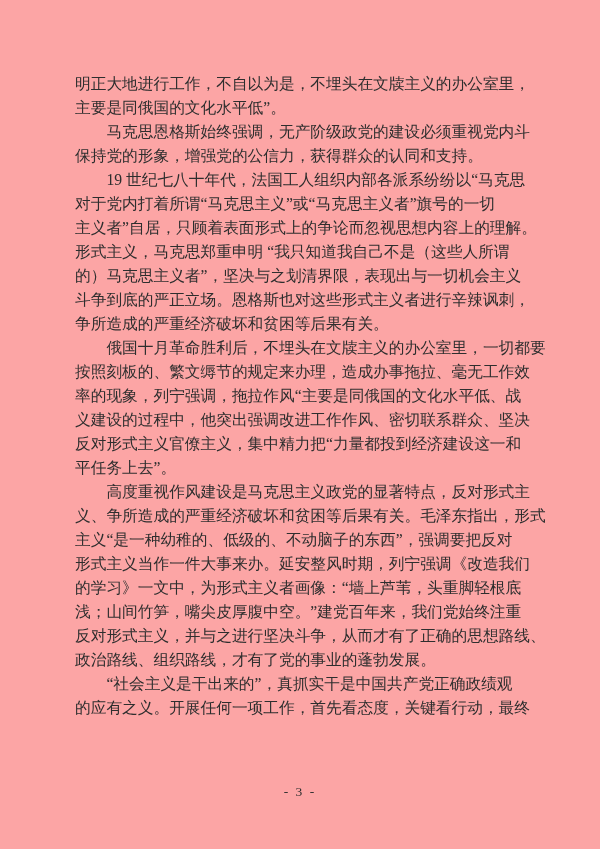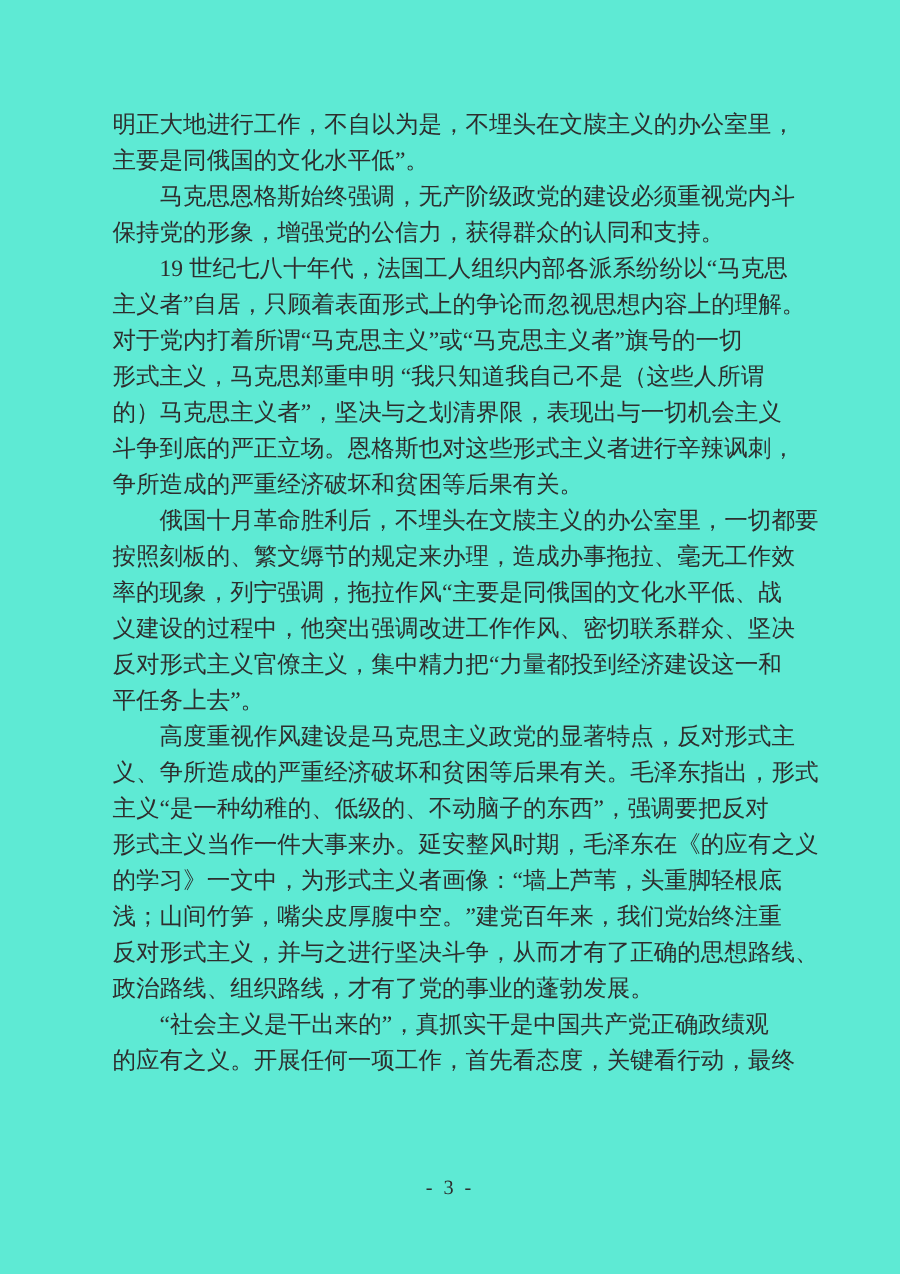--- a/index.html
+++ b/index.html
@@ -4,21 +4,21 @@
 <style>
   html, body {
     margin: 0;
     padding: 0;
     background: #ffffff;
   }
   .page {
     position: relative;
     width: 600px;
     height: 849px;
-    background: #5eead4;
+    background: #fca5a5;
     overflow: hidden;
     font-family: "Liberation Serif", "DejaVu Serif", serif;
     color: #2e2e2e;
   }
   .text-block {
     position: absolute;
     left: 75px;
     top: 72px;
     width: 460px;
   }
@@ -46,36 +46,36 @@
 </head>
 <body>
 
 <div class="page">
   <div class="text-block">
       <div class="line">明正大地进行工作，不自以为是，不埋头在文牍主义的办公室里，</div>
       <div class="line">主要是同俄国的文化水平低”。</div>
       <div class="line indent">马克思恩格斯始终强调，无产阶级政党的建设必须重视党内斗</div>
       <div class="line">保持党的形象，增强党的公信力，获得群众的认同和支持。</div>
       <div class="line indent">19 世纪七八十年代，法国工人组织内部各派系纷纷以“马克思</div>
+      <div class="line">对于党内打着所谓“马克思主义”或“马克思主义者”旗号的一切</div>
       <div class="line">主义者”自居，只顾着表面形式上的争论而忽视思想内容上的理解。</div>
-      <div class="line">对于党内打着所谓“马克思主义”或“马克思主义者”旗号的一切</div>
       <div class="line">形式主义，马克思郑重申明 “我只知道我自己不是（这些人所谓</div>
       <div class="line">的）马克思主义者”，坚决与之划清界限，表现出与一切机会主义</div>
       <div class="line">斗争到底的严正立场。恩格斯也对这些形式主义者进行辛辣讽刺，</div>
       <div class="line">争所造成的严重经济破坏和贫困等后果有关。</div>
       <div class="line indent">俄国十月革命胜利后，不埋头在文牍主义的办公室里，一切都要</div>
       <div class="line">按照刻板的、繁文缛节的规定来办理，造成办事拖拉、毫无工作效</div>
       <div class="line">率的现象，列宁强调，拖拉作风“主要是同俄国的文化水平低、战</div>
       <div class="line">义建设的过程中，他突出强调改进工作作风、密切联系群众、坚决</div>
       <div class="line">反对形式主义官僚主义，集中精力把“力量都投到经济建设这一和</div>
       <div class="line">平任务上去”。</div>
       <div class="line indent">高度重视作风建设是马克思主义政党的显著特点，反对形式主</div>
       <div class="line">义、争所造成的严重经济破坏和贫困等后果有关。毛泽东指出，形式</div>
       <div class="line">主义“是一种幼稚的、低级的、不动脑子的东西”，强调要把反对</div>
-      <div class="line">形式主义当作一件大事来办。延安整风时期，毛泽东在《的应有之义</div>
+      <div class="line">形式主义当作一件大事来办。延安整风时期，列宁强调《改造我们</div>
       <div class="line">的学习》一文中，为形式主义者画像：“墙上芦苇，头重脚轻根底</div>
       <div class="line">浅；山间竹笋，嘴尖皮厚腹中空。”建党百年来，我们党始终注重</div>
       <div class="line">反对形式主义，并与之进行坚决斗争，从而才有了正确的思想路线、</div>
       <div class="line">政治路线、组织路线，才有了党的事业的蓬勃发展。</div>
       <div class="line indent">“社会主义是干出来的”，真抓实干是中国共产党正确政绩观</div>
       <div class="line">的应有之义。开展任何一项工作，首先看态度，关键看行动，最终</div>
     </div>
   <div class="footer">- 3 -</div>
 </div>
 

